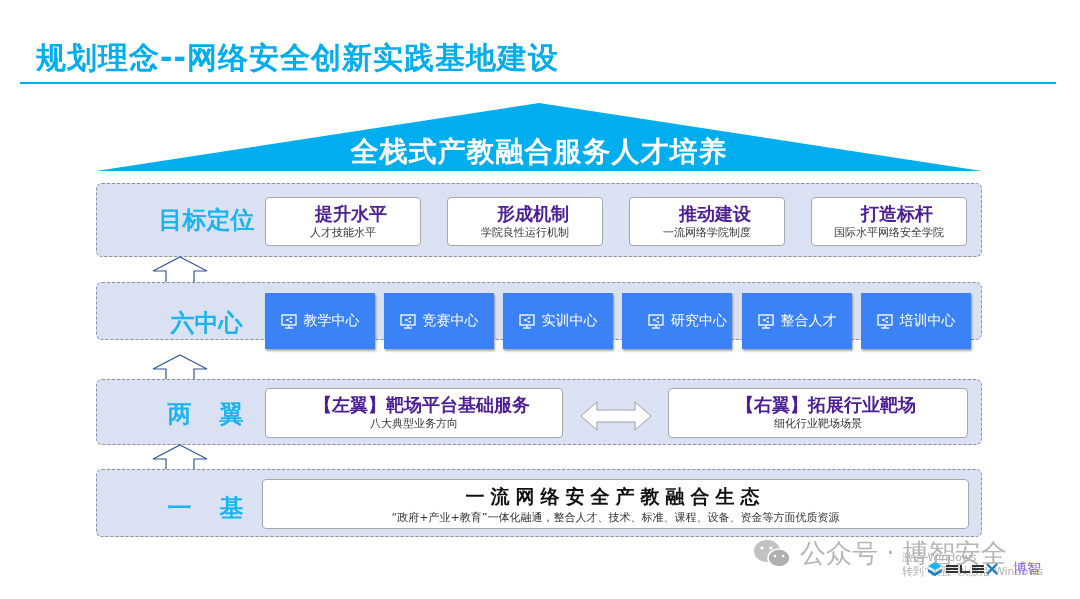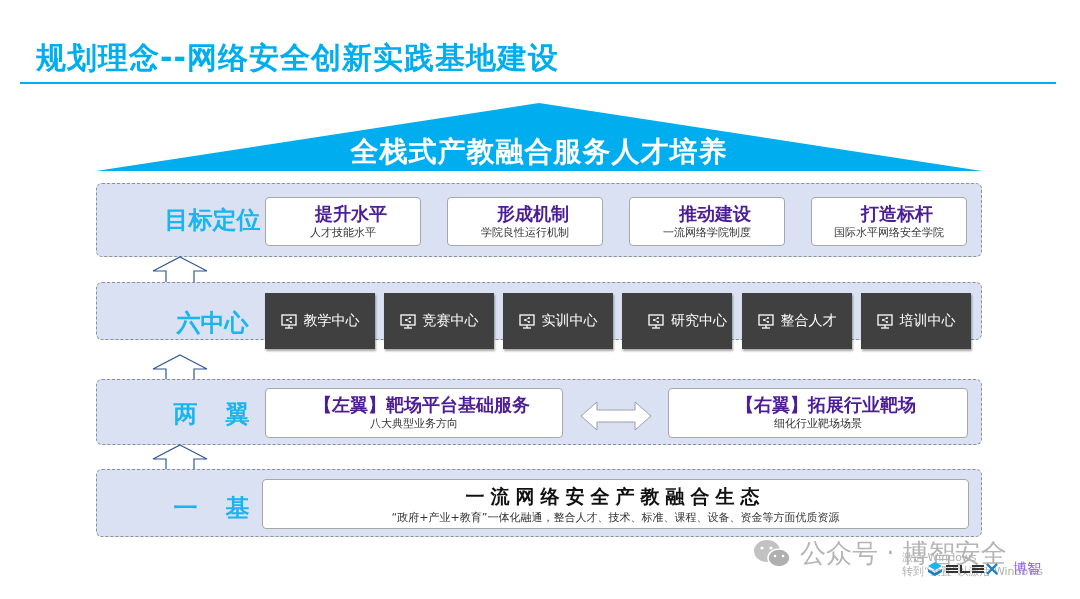--- a/index.html
+++ b/index.html
@@ -22,33 +22,33 @@
   .roof-text {
     position: absolute; left: 0; top: 30px; width: 100%; text-align: center;
     font-size: 28px; font-weight: bold; color: #ffffff; letter-spacing: 1px;
   }
 
   .layer {
     position: absolute; left: 96px; width: 886px;
     background: #d9e1f2; border: 1.5px dashed #8a8f99; border-radius: 6px;
   }
   .layer-label {
-    position: absolute; left: 9px; width: 165px; text-align: center;
+    position: absolute; left: 3px; width: 165px; text-align: center;
     font-size: 24px; font-weight: bold; color: #1ab4ee; padding-left: 48px;
   }
 
   .card {
     position: absolute; background: #ffffff; border: 1px solid #a7a7a7; border-radius: 4px;
     text-align: center;
   }
   .card-title { font-size: 18px; font-weight: bold; color: #4c1d95; margin-top: 6px; line-height: 20px; margin-left: 16px; }
   .card-sub { font-size: 11px; color: #333333; margin-top: 2px; line-height: 14px; }
 
   .center-box {
-    position: absolute; top: 10px; width: 110px; height: 56px; background: #404040;
+    position: absolute; top: 10px; width: 110px; height: 56px; background: #3b82f6;
     box-shadow: 1px 2px 2px rgba(0,0,0,0.35);
     display: flex; align-items: center; justify-content: center; gap: 7px;
     color: #ffffff; font-size: 14px;
   }
   .center-box svg { flex: none; }
 
   .up-arrow { position: absolute; left: 150px; }
 
   .dbl-arrow { position: absolute; left: 580px; top: 400px; }
 

